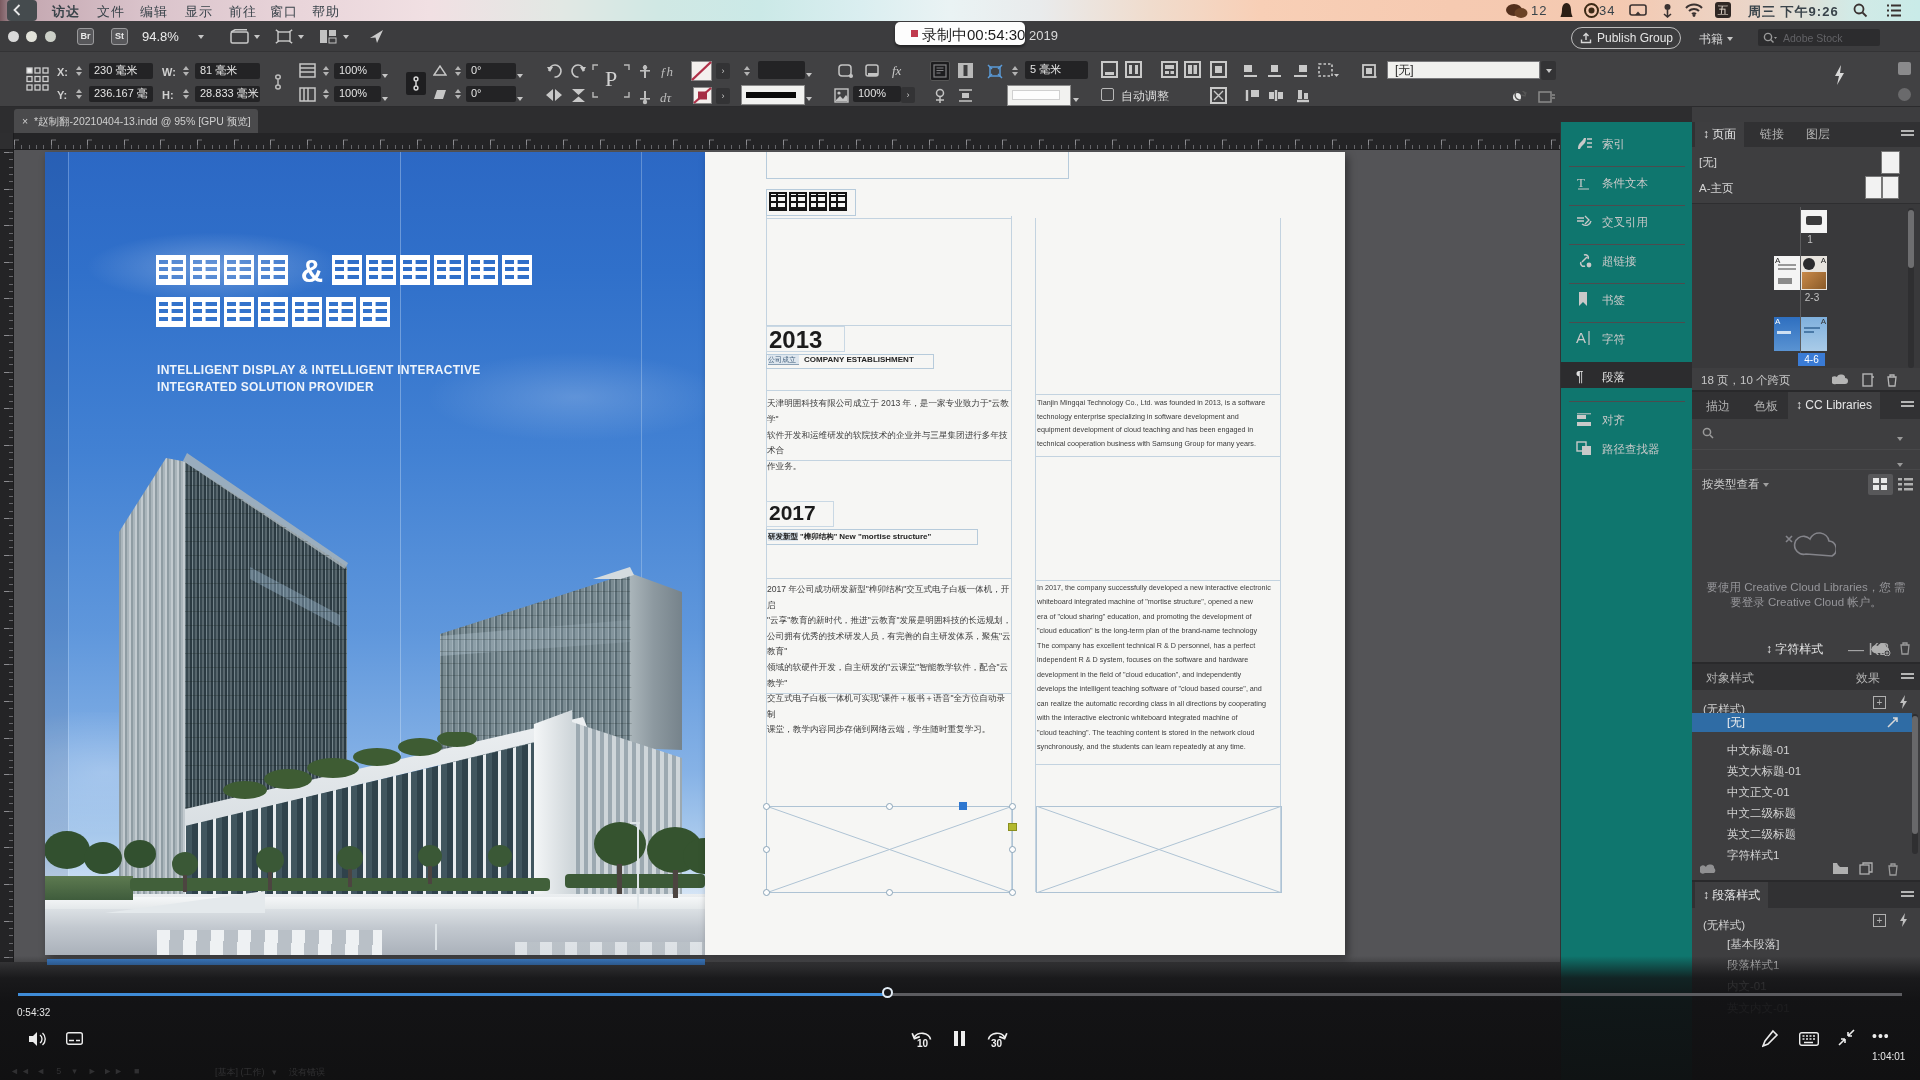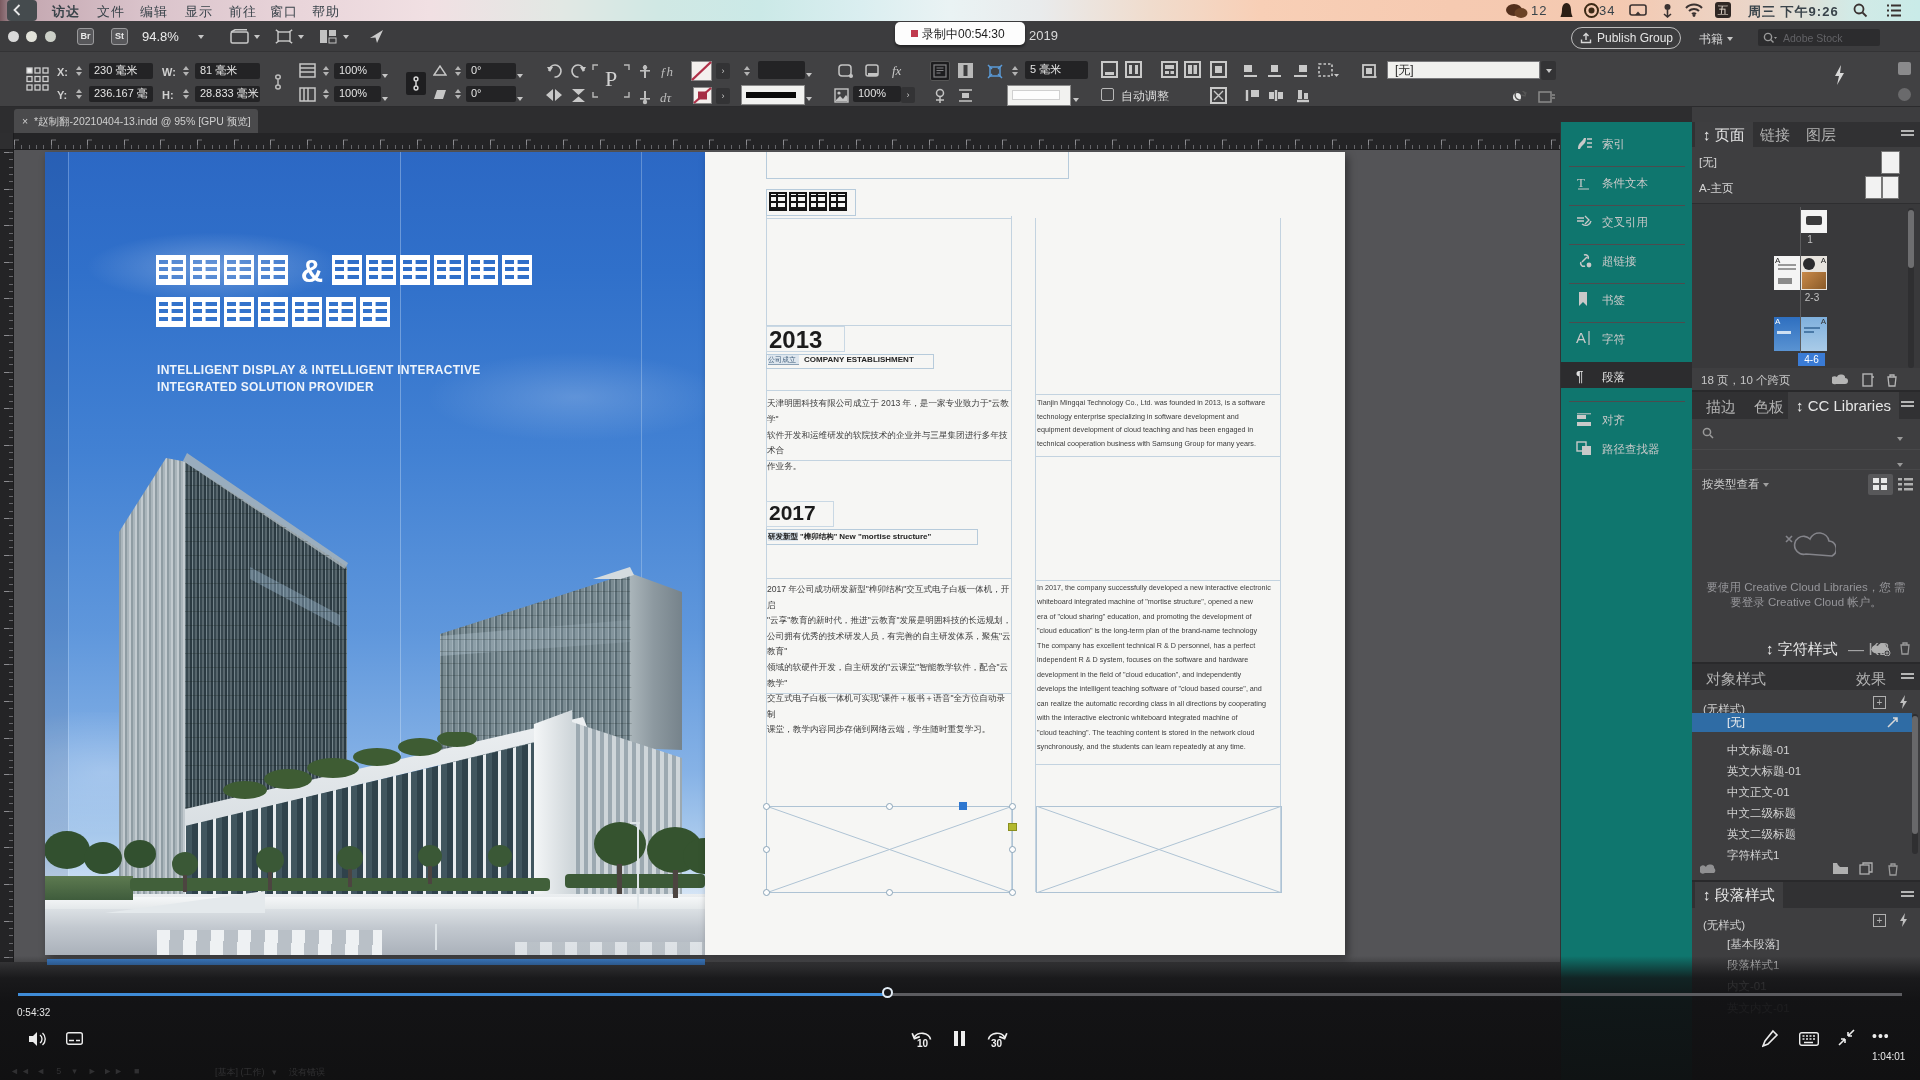--- a/index.html
+++ b/index.html
@@ -48,21 +48,21 @@
  linear-gradient(#141414,#141414) 46% 0/2.4px 100% no-repeat,
  repeating-linear-gradient(0deg,#141414 0 2.4px,rgba(0,0,0,0) 2.4px 5.8px);}
 .c33{width:30px;height:30px;margin-right:4px;vertical-align:top;}
 .c19{width:18px;height:19px;margin-right:2px;vertical-align:top;}
 
 #dock{left:1560px;top:122px;width:132px;height:958px;background:#0f766e;border-left:1px solid #323234;}
 .dki{position:absolute;left:8px;width:124px;height:30px;color:#c9c9c9;font-size:11.5px;line-height:30px;}
 .dki .ic{display:inline-block;width:17px;height:15px;margin:0 9px 0 7px;vertical-align:-3px;}
 #panels{left:1692px;top:122px;width:228px;height:958px;background:#3e3e40;}
 .ptabbar{position:absolute;left:0;width:228px;height:25px;background:#313133;}
-.ptab{position:absolute;top:0;height:25px;font-size:15px;line-height:25px;color:#b2b2b2;padding:0 8px;}
+.ptab{position:absolute;top:0;height:25px;font-size:12px;line-height:25px;color:#b2b2b2;padding:0 8px;}
 .ptab.act{background:#3e3e40;color:#e6e6e6;}
 .prow{position:absolute;left:0;width:228px;height:20px;color:#d2d2d2;font-size:11.5px;line-height:20px;}
 .pmenu{position:absolute;right:6px;top:7px;width:13px;height:9px;color:#b5b5b5;}
 
 #shade{left:0;top:956px;width:1920px;height:124px;background:linear-gradient(180deg,rgba(18,18,20,0) 0,rgba(18,18,20,.82) 22px,rgba(16,16,18,.93) 45px,rgba(15,15,16,.96) 124px);}
 #prgtrack{left:18px;top:993px;width:1884px;height:3px;background:#5c5c60;}
 #prgfill{left:18px;top:993px;width:871px;height:3px;background:#3f8cd8;}
 #prghandle{left:882px;top:987px;width:11px;height:11px;border-radius:50%;border:2px solid #e2ecf5;background:#17171a;}
 .ptime{position:absolute;color:#e8e8e8;font-size:10px;}
 .picon{position:absolute;color:#f0f0f0;}
@@ -142,21 +142,21 @@
       <rect x="10" y="1" width="7" height="6" fill="#c2c2c2"></rect>
       <rect x="10" y="9" width="7" height="5" fill="none" stroke="#c2c2c2"></rect>
     </svg>
 <div class="chv" style="left:343px;top:31px;font-size:9px"><span class="dnt"></span></div>
 <svg class="ab" style="left:368px;top:28px" width="17" height="17" viewBox="0 0 17 17">
       <path d="M2 10 L15 2 L9 15 L7.5 9.5 Z" fill="#cccccc"></path>
     </svg>
 
 <div class="ab" style="left:895px;top:22px;width:130px;height:23px;background:#fdfdfd;border-radius:5px;box-shadow:0 2px 3px rgba(0,0,0,.45)"></div>
 <div class="ab" style="left:911px;top:30px;width:7px;height:7px;background:#c03a4e"></div>
-<div class="ab" style="left:922px;top:26px;color:#1c1c1c;font-size:12px;letter-spacing:0">录制中00:54:30</div>
+<div class="ab" style="left:922px;top:26px;color:#1c1c1c;font-size:15px;letter-spacing:0">录制中00:54:30</div>
 <div class="ab" style="left:1029px;top:28px;color:#dcdcdc;font-size:13px">2019</div>
 
 <div class="ab" style="left:1571px;top:27px;width:110px;height:22px;border:1.5px solid #bdbdbd;border-radius:11px;"></div>
 <svg class="ab" style="left:1580px;top:32px" width="12" height="12" viewBox="0 0 12 12">
       <path d="M6 8 L6 1.5 M3.5 4 L6 1.5 L8.5 4" stroke="#d8d8d8" stroke-width="1.4" fill="none"></path>
       <path d="M1.5 7.5 L1.5 10.5 L10.5 10.5 L10.5 7.5" stroke="#d8d8d8" stroke-width="1.4" fill="none"></path>
     </svg>
 <div class="ab" style="left:1597px;top:31px;color:#e6e6e6;font-size:12px">Publish Group</div>
 <div class="ab" style="left:1699px;top:31px;color:#dadada;font-size:12px">书籍</div>
 <div class="chv" style="left:1727px;top:33px;font-size:9px"><span class="dnt"></span></div>

